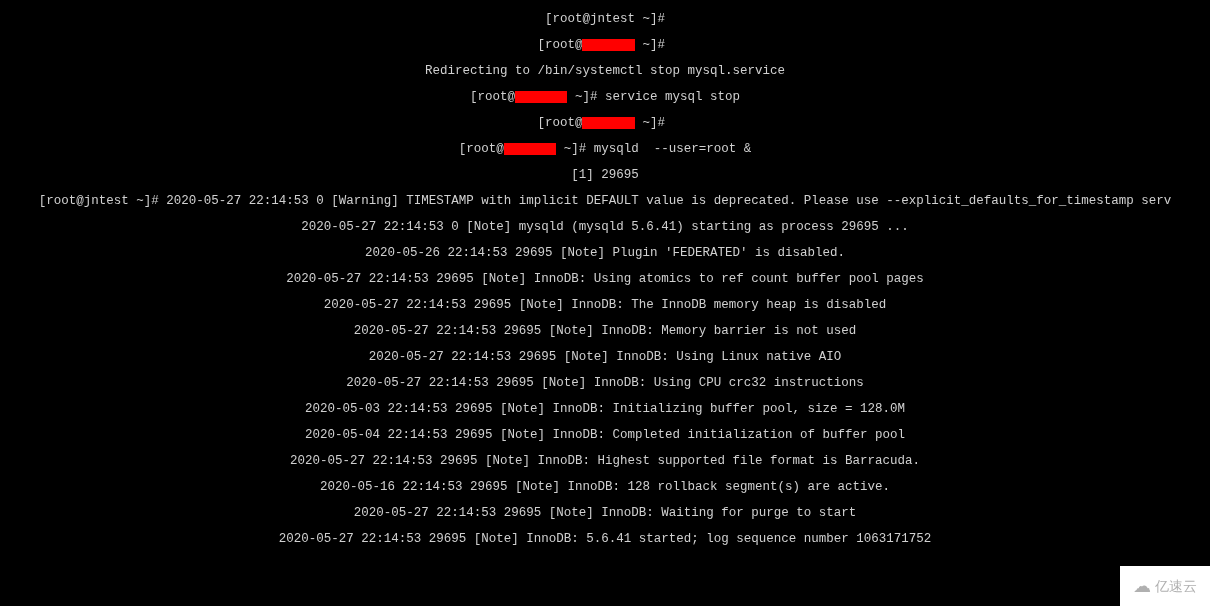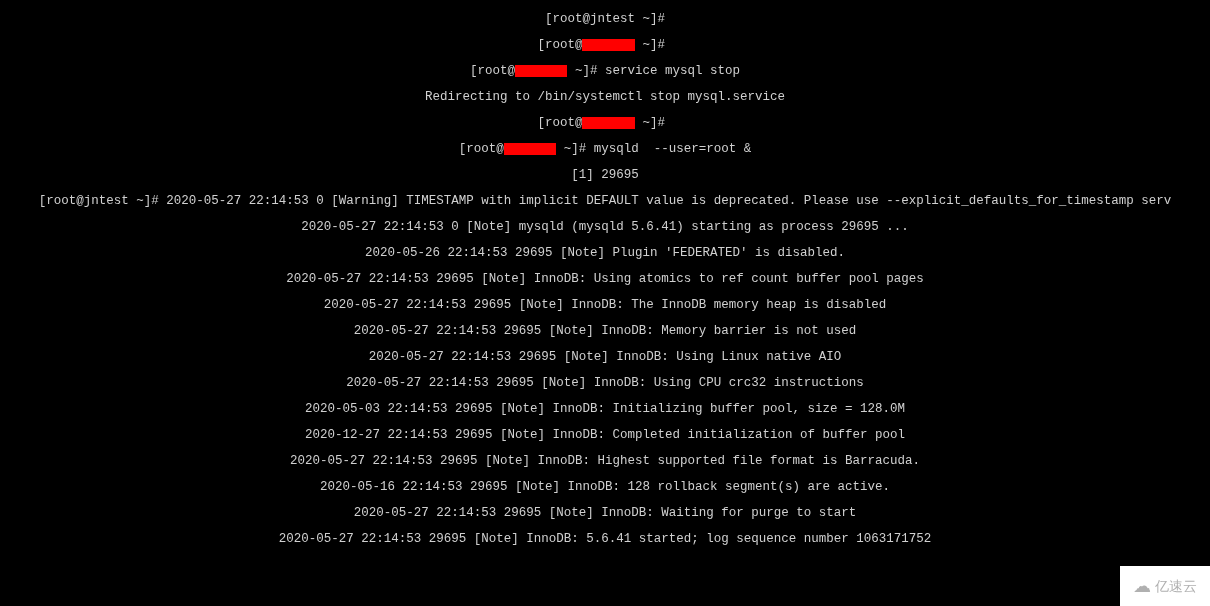--- a/index.html
+++ b/index.html
@@ -48,35 +48,35 @@
   .watermark .cloud {
     font-size: 18px;
   }
 </style>
 </head>
 <body>
 
 <div class="terminal">
 <div class="line"><span>[root@jntest ~]#</span></div>
 <div class="line"><span>[root@</span><span class="redact">       </span><span> ~]#</span><span> </span></div>
+<div class="line">Redirecting to /bin/systemctl stop mysql.service</div>
 <div class="line"><span>[root@</span><span class="redact">       </span><span> ~]#</span><span> service mysql stop</span></div>
-<div class="line">Redirecting to /bin/systemctl stop mysql.service</div>
 <div class="line"><span>[root@</span><span class="redact">       </span><span> ~]#</span><span> </span></div>
 <div class="line"><span>[root@</span><span class="redact">       </span><span> ~]#</span><span> mysqld  --user=root &amp;</span></div>
 <div class="line">[1] 29695</div>
 <div class="line">[root@jntest ~]# 2020-05-27 22:14:53 0 [Warning] TIMESTAMP with implicit DEFAULT value is deprecated. Please use --explicit_defaults_for_timestamp serv</div>
 <div class="line">2020-05-27 22:14:53 0 [Note] mysqld (mysqld 5.6.41) starting as process 29695 ...</div>
 <div class="line">2020-05-26 22:14:53 29695 [Note] Plugin 'FEDERATED' is disabled.</div>
 <div class="line">2020-05-27 22:14:53 29695 [Note] InnoDB: Using atomics to ref count buffer pool pages</div>
 <div class="line">2020-05-27 22:14:53 29695 [Note] InnoDB: The InnoDB memory heap is disabled</div>
 <div class="line">2020-05-27 22:14:53 29695 [Note] InnoDB: Memory barrier is not used</div>
 <div class="line">2020-05-27 22:14:53 29695 [Note] InnoDB: Using Linux native AIO</div>
 <div class="line">2020-05-27 22:14:53 29695 [Note] InnoDB: Using CPU crc32 instructions</div>
 <div class="line">2020-05-03 22:14:53 29695 [Note] InnoDB: Initializing buffer pool, size = 128.0M</div>
-<div class="line">2020-12-27 22:14:53 29695 [Note] InnoDB: Completed initialization of buffer pool</div>
+<div class="line">2020-05-04 22:14:53 29695 [Note] InnoDB: Completed initialization of buffer pool</div>
 <div class="line">2020-05-27 22:14:53 29695 [Note] InnoDB: Highest supported file format is Barracuda.</div>
 <div class="line">2020-05-16 22:14:53 29695 [Note] InnoDB: 128 rollback segment(s) are active.</div>
 <div class="line">2020-05-27 22:14:53 29695 [Note] InnoDB: Waiting for purge to start</div>
 <div class="line">2020-05-27 22:14:53 29695 [Note] InnoDB: 5.6.41 started; log sequence number 1063171752</div>
 
 
 
 
 
 

